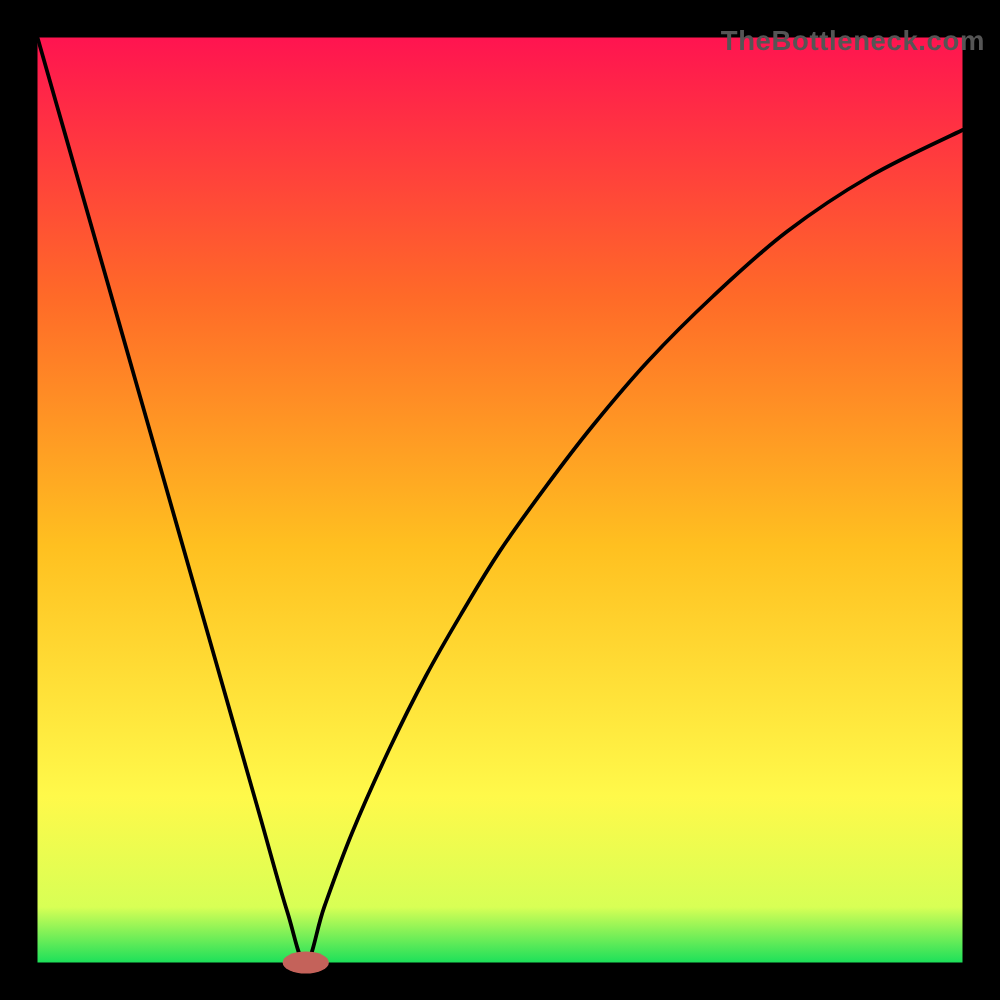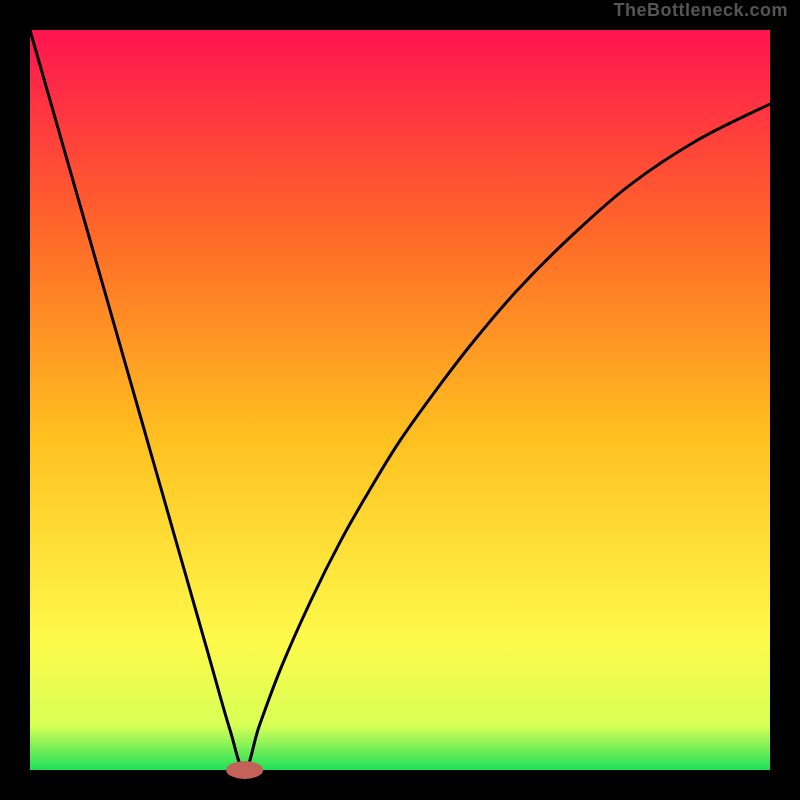--- a/index.html
+++ b/index.html
@@ -12,24 +12,24 @@
     overflow: hidden;
   }
   .frame {
     position: relative;
     width: 800px;
     height: 800px;
     background: #000;
   }
   .watermark {
     position: absolute;
-    top: 0;
+    top: 20px;
     right: 12px;
     color: #555;
-    font-size: 18px;
+    font-size: 22px;
     font-weight: 600;
     letter-spacing: 0.5px;
     z-index: 10;
     user-select: none;
   }
   svg {
     display: block;
   }
 </style>
 </head>

